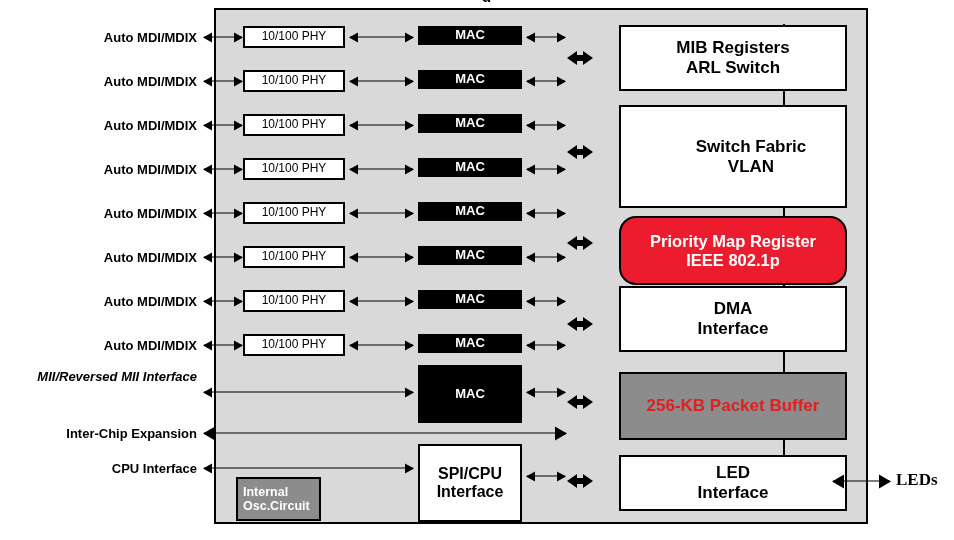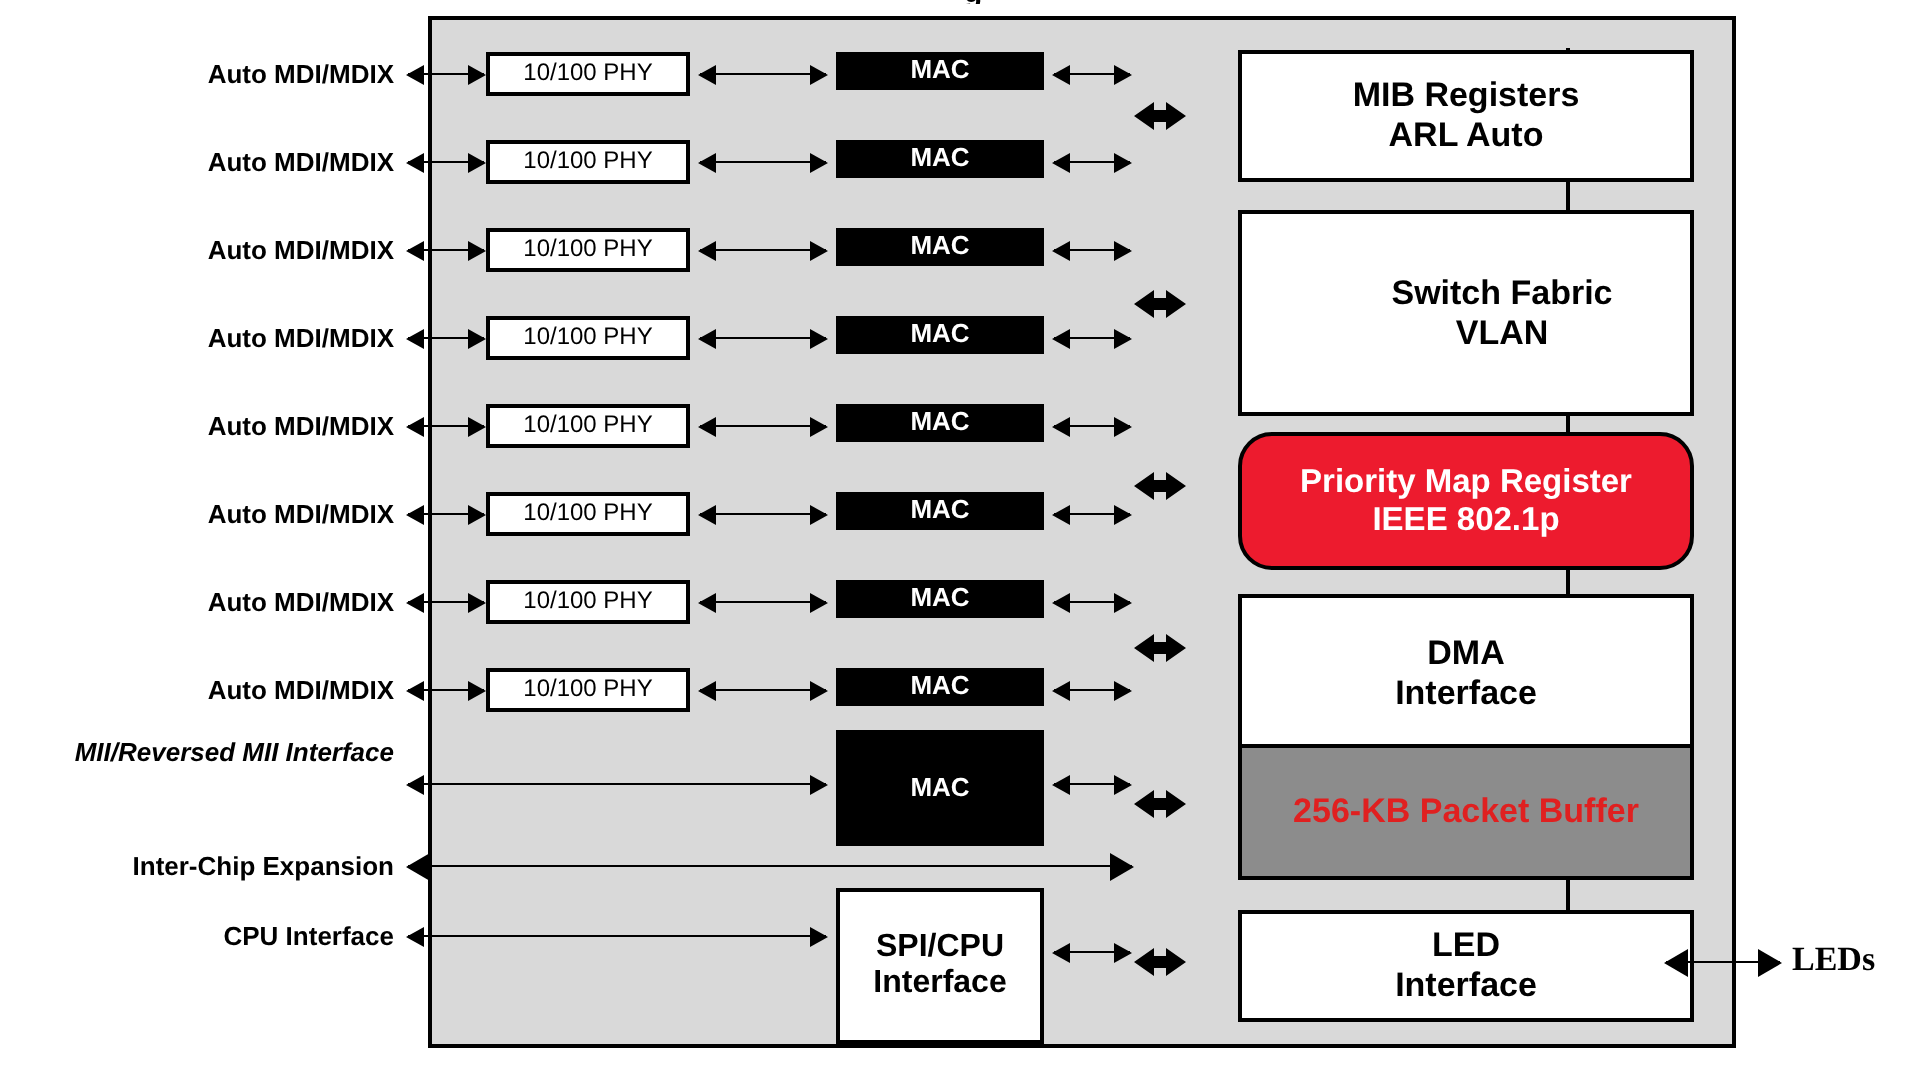--- a/index.html
+++ b/index.html
@@ -101,21 +101,21 @@
   .right-block {
     left: 601px;
     width: 228px;
     font-size: 17px;
     font-weight: bold;
     margin-left: 18px;
   }
   #blk-mib     { top: 25px;  height: 66px; }
   #blk-fabric  { top: 105px; height: 103px; padding-left: 36px; }
   #blk-prio    { top: 216px; height: 69px; font-size: 16.5px; border-radius: 17px; }
-  #blk-dma     { top: 297px; height: 80px; }
+  #blk-dma     { top: 286px; height: 66px; }
   #blk-buffer  { top: 372px; height: 68px; color: #e02020; }
   #blk-led     { top: 455px; height: 56px; align-items: center; }
 
   .blk-line { display: block; white-space: nowrap; }
 
   
   .port-label {
     position: absolute;
     right: 0;
     text-align: right;
@@ -300,21 +300,21 @@
     </svg>
   <svg class="bus-arrow" style="left:580px; top:402px;" viewBox="0 0 26 20">
       <path d="M0 10 L10 3 L10 7 L16 7 L16 3 L26 10 L16 17 L16 13 L10 13 L10 17 Z" fill="#000"></path>
     </svg>
   <svg class="bus-arrow" style="left:580px; top:481px;" viewBox="0 0 26 20">
       <path d="M0 10 L10 3 L10 7 L16 7 L16 3 L26 10 L16 17 L16 13 L10 13 L10 17 Z" fill="#000"></path>
     </svg>
 
   <div class="blk blk-white right-block" id="blk-mib">
     <span class="blk-line">MIB Registers</span>
-    <span class="blk-line">ARL Auto</span>
+    <span class="blk-line">ARL Switch</span>
   </div>
 
   <div class="blk blk-white right-block" id="blk-fabric">
     <span class="blk-line">Switch Fabric</span>
     <span class="blk-line">VLAN</span>
   </div>
 
   <div class="blk blk-red right-block" id="blk-prio">
     <span class="blk-line">Priority Map Register</span>
     <span class="blk-line">IEEE 802.1p</span>
@@ -336,20 +336,24 @@
 
   <div class="blk blk-black mac-big">
     <span class="blk-line">MAC</span>
   </div>
 
   <div class="blk blk-white spi-block">
     <span class="blk-line">SPI/CPU</span>
     <span class="blk-line">Interface</span>
   </div>
 
+  <div class="blk blk-gray osc-block">
+    <span class="blk-line">Internal</span>
+    <span class="blk-line">Osc.Circuit</span>
+  </div>
 
   <div class="arrow small" style="left:204px; top:392px; width:209px;"></div>
   <div class="arrow" style="left:204px; top:433px; width:362px;"></div>
   <div class="arrow small" style="left:204px; top:468px; width:209px;"></div>
 
   <div class="arrow" style="left:833px; top:481px; width:57px;"></div>
   <div id="leds-label">LEDs</div>
 
 </div>
 

